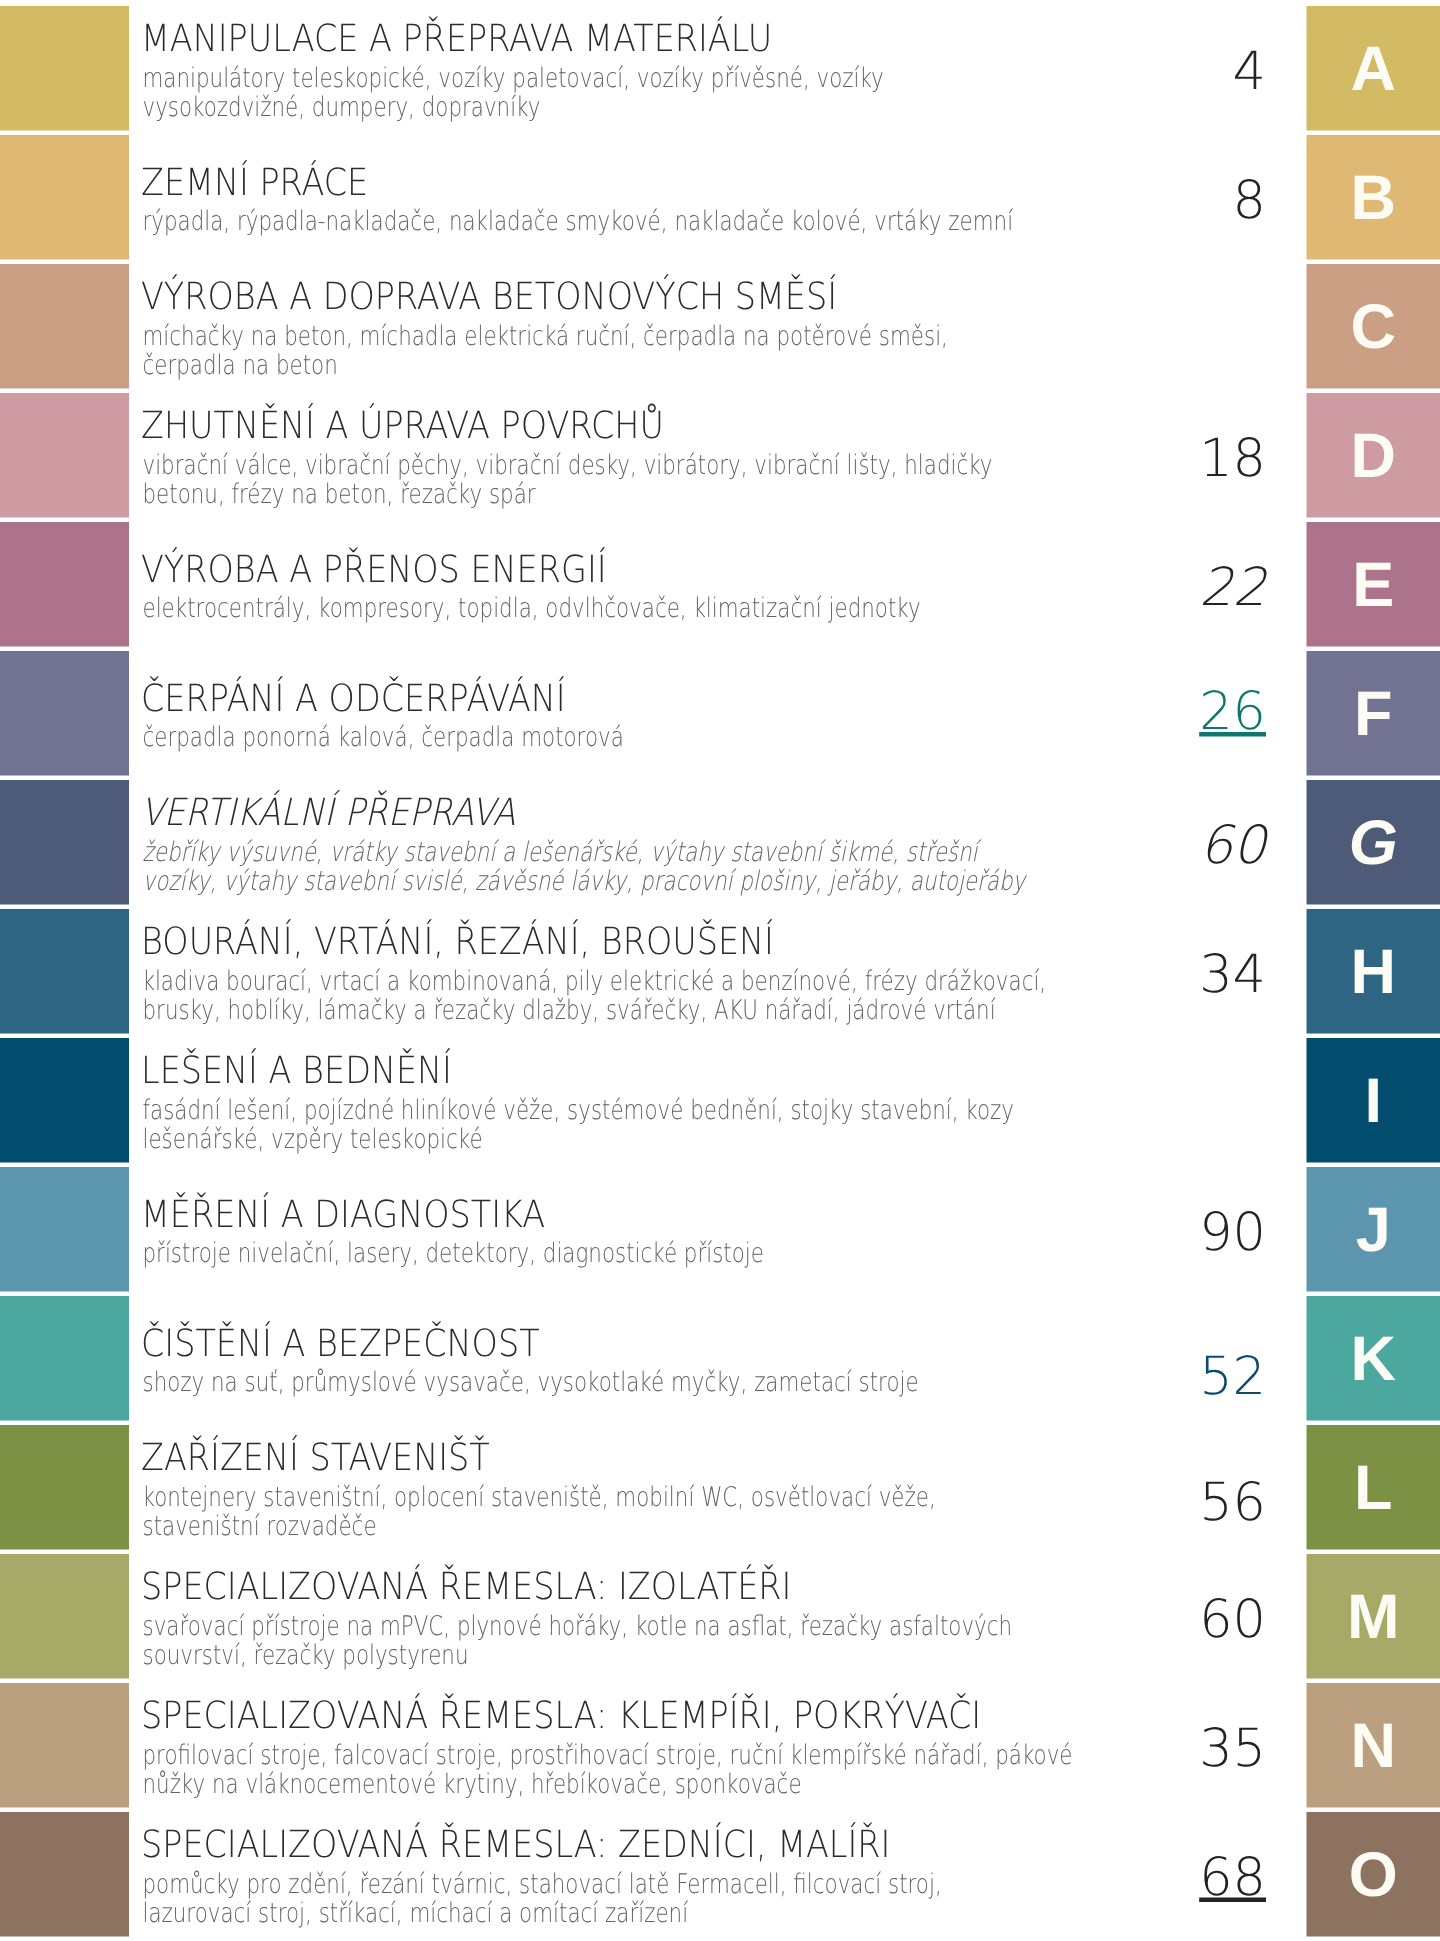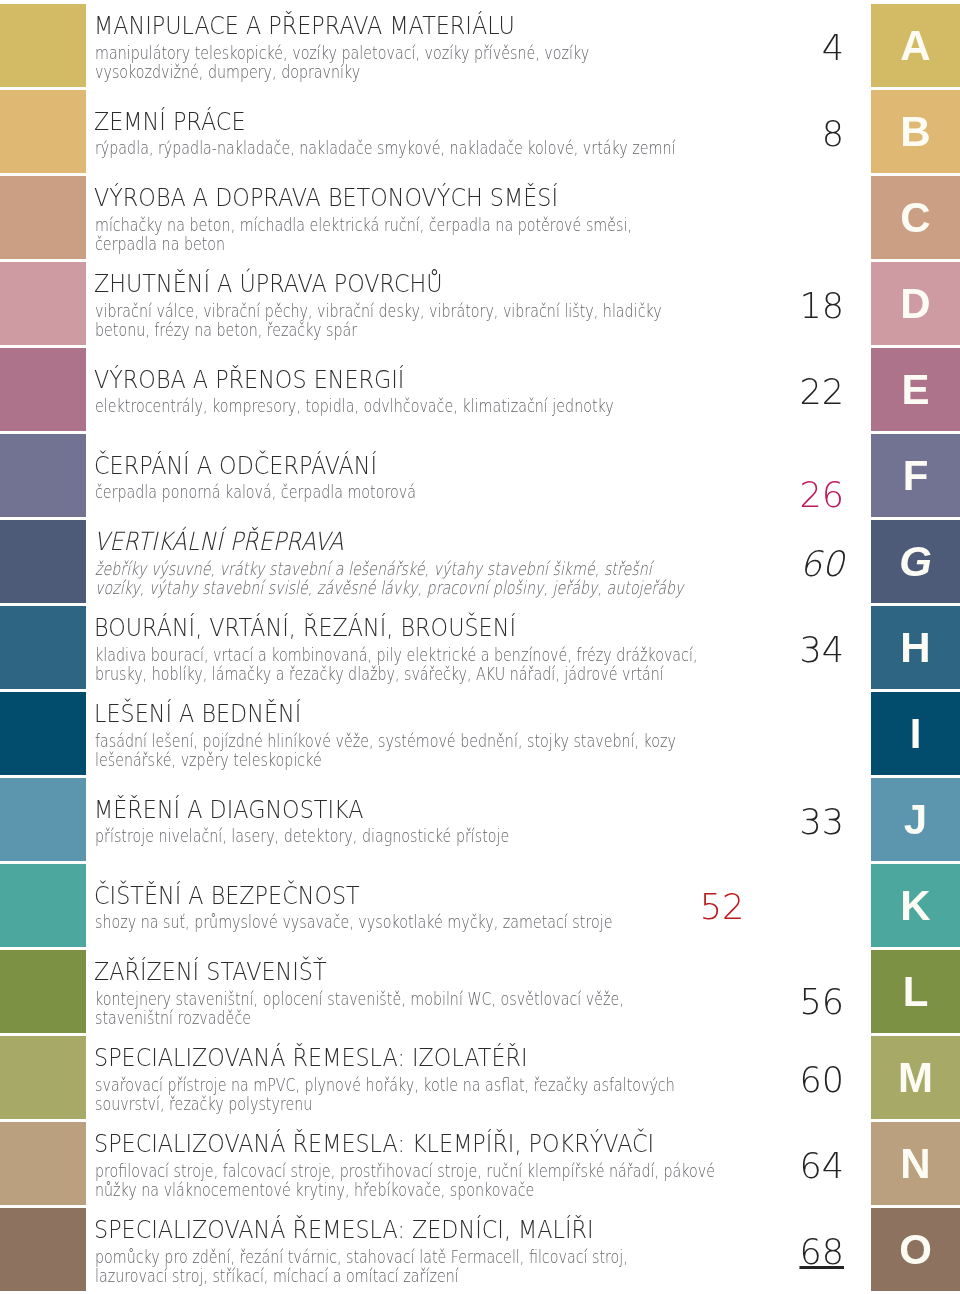--- a/index.html
+++ b/index.html
@@ -84,32 +84,32 @@
     <div class="letter-tab" style="background: rgb(205, 155, 161); height: 82.5px; left: 871px; width: 89px;">
       <div class="letter" style="width: 89px; color: rgb(253, 252, 244); top: 21.25px;">D</div>
     </div>
   </div>
   <div class="row" style="top: 348px; height: 82.5px;">
     <div class="color-bar" style="background: rgb(172, 115, 138); height: 82.5px; width: 86px; left: 0px;"></div>
     <div class="title" style="top: 16.8px; color: rgb(43, 43, 45);">VÝROBA A PŘENOS ENERGIÍ</div>
     <div class="desc-block">
       <div class="desc" style="top: 48.3px; color: rgb(97, 97, 103);">elektrocentrály, kompresory, topidla, odvlhčovače, klimatizační jednotky</div>
     </div>
-    <div class="pagenum" style="top: 24.25px; color: rgb(35, 35, 38);">22</div>
+    <div class="pagenum" style="top: 24.25px; color: rgb(35, 35, 38); font-style: italic;">22</div>
     <div class="letter-tab" style="background: rgb(172, 115, 138); height: 82.5px; left: 871px; width: 89px;">
       <div class="letter" style="width: 89px; color: rgb(253, 252, 244); top: 21.25px;">E</div>
     </div>
   </div>
   <div class="row" style="top: 434px; height: 82.5px;">
     <div class="color-bar" style="background: rgb(114, 115, 146); height: 82.5px; width: 86px; left: 0px;"></div>
     <div class="title" style="top: 16.8px; color: rgb(43, 43, 45);">ČERPÁNÍ A ODČERPÁVÁNÍ</div>
     <div class="desc-block">
       <div class="desc" style="top: 48.3px; color: rgb(97, 97, 103);">čerpadla ponorná kalová, čerpadla motorová</div>
     </div>
-    <div class="pagenum" style="top: 41px; color: #be185d;">26</div>
+    <div class="pagenum" style="top: 21px; color: #0f766e; text-decoration: underline;">26</div>
     <div class="letter-tab" style="background: rgb(114, 115, 146); height: 82.5px; left: 871px; width: 89px;">
       <div class="letter" style="width: 89px; color: rgb(253, 252, 244); top: 21.25px;">F</div>
     </div>
   </div>
   <div class="row" style="top: 520px; height: 82.5px; font-style: italic;">
     <div class="color-bar" style="background: rgb(77, 91, 121); height: 82.5px; width: 86px; left: 0px;"></div>
     <div class="title" style="top: 7.25px; color: rgb(43, 43, 45);">VERTIKÁLNÍ PŘEPRAVA</div>
     <div class="desc-block">
       <div class="desc" style="top: 38.75px; color: rgb(97, 97, 103);">žebříky výsuvné, vrátky stavební a lešenářské, výtahy stavební šikmé, střešní</div>
       <div class="desc" style="top: 57.85px; color: rgb(97, 97, 103);">vozíky, výtahy stavební svislé, závěsné lávky, pracovní plošiny, jeřáby, autojeřáby</div>
@@ -141,32 +141,32 @@
     <div class="letter-tab" style="background: rgb(2, 76, 110); height: 82.5px; left: 871px; width: 89px;">
       <div class="letter" style="width: 89px; color: rgb(253, 252, 244); top: 21.25px;">I</div>
     </div>
   </div>
   <div class="row" style="top: 778px; height: 82.5px;">
     <div class="color-bar" style="background: rgb(91, 150, 174); height: 82.5px; width: 86px; left: 0px;"></div>
     <div class="title" style="top: 16.8px; color: rgb(43, 43, 45);">MĚŘENÍ A DIAGNOSTIKA</div>
     <div class="desc-block">
       <div class="desc" style="top: 48.3px; color: rgb(97, 97, 103);">přístroje nivelační, lasery, detektory, diagnostické přístoje</div>
     </div>
-    <div class="pagenum" style="top: 24.25px; color: rgb(35, 35, 38);">33</div>
+    <div class="pagenum" style="top: 24.25px; color: rgb(35, 35, 38);">90</div>
     <div class="letter-tab" style="background: rgb(91, 150, 174); height: 82.5px; left: 871px; width: 89px;">
       <div class="letter" style="width: 89px; color: rgb(253, 252, 244); top: 21.25px;">J</div>
     </div>
   </div>
   <div class="row" style="top: 864px; height: 82.5px;">
     <div class="color-bar" style="background: rgb(76, 168, 158); height: 82.5px; width: 86px; left: 0px;"></div>
     <div class="title" style="top: 16.8px; color: rgb(43, 43, 45);">ČIŠTĚNÍ A BEZPEČNOST</div>
     <div class="desc-block">
       <div class="desc" style="top: 48.3px; color: rgb(97, 97, 103);">shozy na suť, průmyslové vysavače, vysokotlaké myčky, zametací stroje</div>
     </div>
-    <div class="pagenum" style="top: 23px; color: #b91c1c; text-align: center;">52</div>
+    <div class="pagenum" style="top: 34px; color: #0c4a6e;">52</div>
     <div class="letter-tab" style="background: rgb(76, 168, 158); height: 82.5px; left: 871px; width: 89px;">
       <div class="letter" style="width: 89px; color: rgb(253, 252, 244); top: 21.25px;">K</div>
     </div>
   </div>
   <div class="row" style="top: 950px; height: 82.5px;">
     <div class="color-bar" style="background: rgb(124, 145, 67); height: 82.5px; width: 86px; left: 0px;"></div>
     <div class="title" style="top: 7.25px; color: rgb(43, 43, 45);">ZAŘÍZENÍ STAVENIŠŤ</div>
     <div class="desc-block">
       <div class="desc" style="top: 38.75px; color: rgb(97, 97, 103);">kontejnery staveništní, oplocení staveniště, mobilní WC, osvětlovací věže,</div>
       <div class="desc" style="top: 57.85px; color: rgb(97, 97, 103);">staveništní rozvaděče</div>
@@ -188,21 +188,21 @@
       <div class="letter" style="width: 89px; color: rgb(253, 252, 244); top: 21.25px;">M</div>
     </div>
   </div>
   <div class="row" style="top: 1122px; height: 82.5px;">
     <div class="color-bar" style="background: rgb(187, 160, 127); height: 82.5px; width: 86px; left: 0px;"></div>
     <div class="title" style="top: 7.25px; color: rgb(43, 43, 45);">SPECIALIZOVANÁ ŘEMESLA: KLEMPÍŘI, POKRÝVAČI</div>
     <div class="desc-block">
       <div class="desc" style="top: 38.75px; color: rgb(97, 97, 103);">profilovací stroje, falcovací stroje, prostřihovací stroje, ruční klempířské nářadí, pákové</div>
       <div class="desc" style="top: 57.85px; color: rgb(97, 97, 103);">nůžky na vláknocementové krytiny, hřebíkovače, sponkovače</div>
     </div>
-    <div class="pagenum" style="top: 24.25px; color: rgb(35, 35, 38);">64</div>
+    <div class="pagenum" style="top: 24.25px; color: rgb(35, 35, 38);">35</div>
     <div class="letter-tab" style="background: rgb(187, 160, 127); height: 82.5px; left: 871px; width: 89px;">
       <div class="letter" style="width: 89px; color: rgb(253, 252, 244); top: 21.25px;">N</div>
     </div>
   </div>
   <div class="row" style="top: 1208px; height: 82.5px;">
     <div class="color-bar" style="background: rgb(141, 115, 95); height: 82.5px; width: 86px; left: 0px;"></div>
     <div class="title" style="top: 7.25px; color: rgb(43, 43, 45);">SPECIALIZOVANÁ ŘEMESLA: ZEDNÍCI, MALÍŘI</div>
     <div class="desc-block">
       <div class="desc" style="top: 38.75px; color: rgb(97, 97, 103);">pomůcky pro zdění, řezání tvárnic, stahovací latě Fermacell, filcovací stroj,</div>
       <div class="desc" style="top: 57.85px; color: rgb(97, 97, 103);">lazurovací stroj, stříkací, míchací a omítací zařízení</div>

